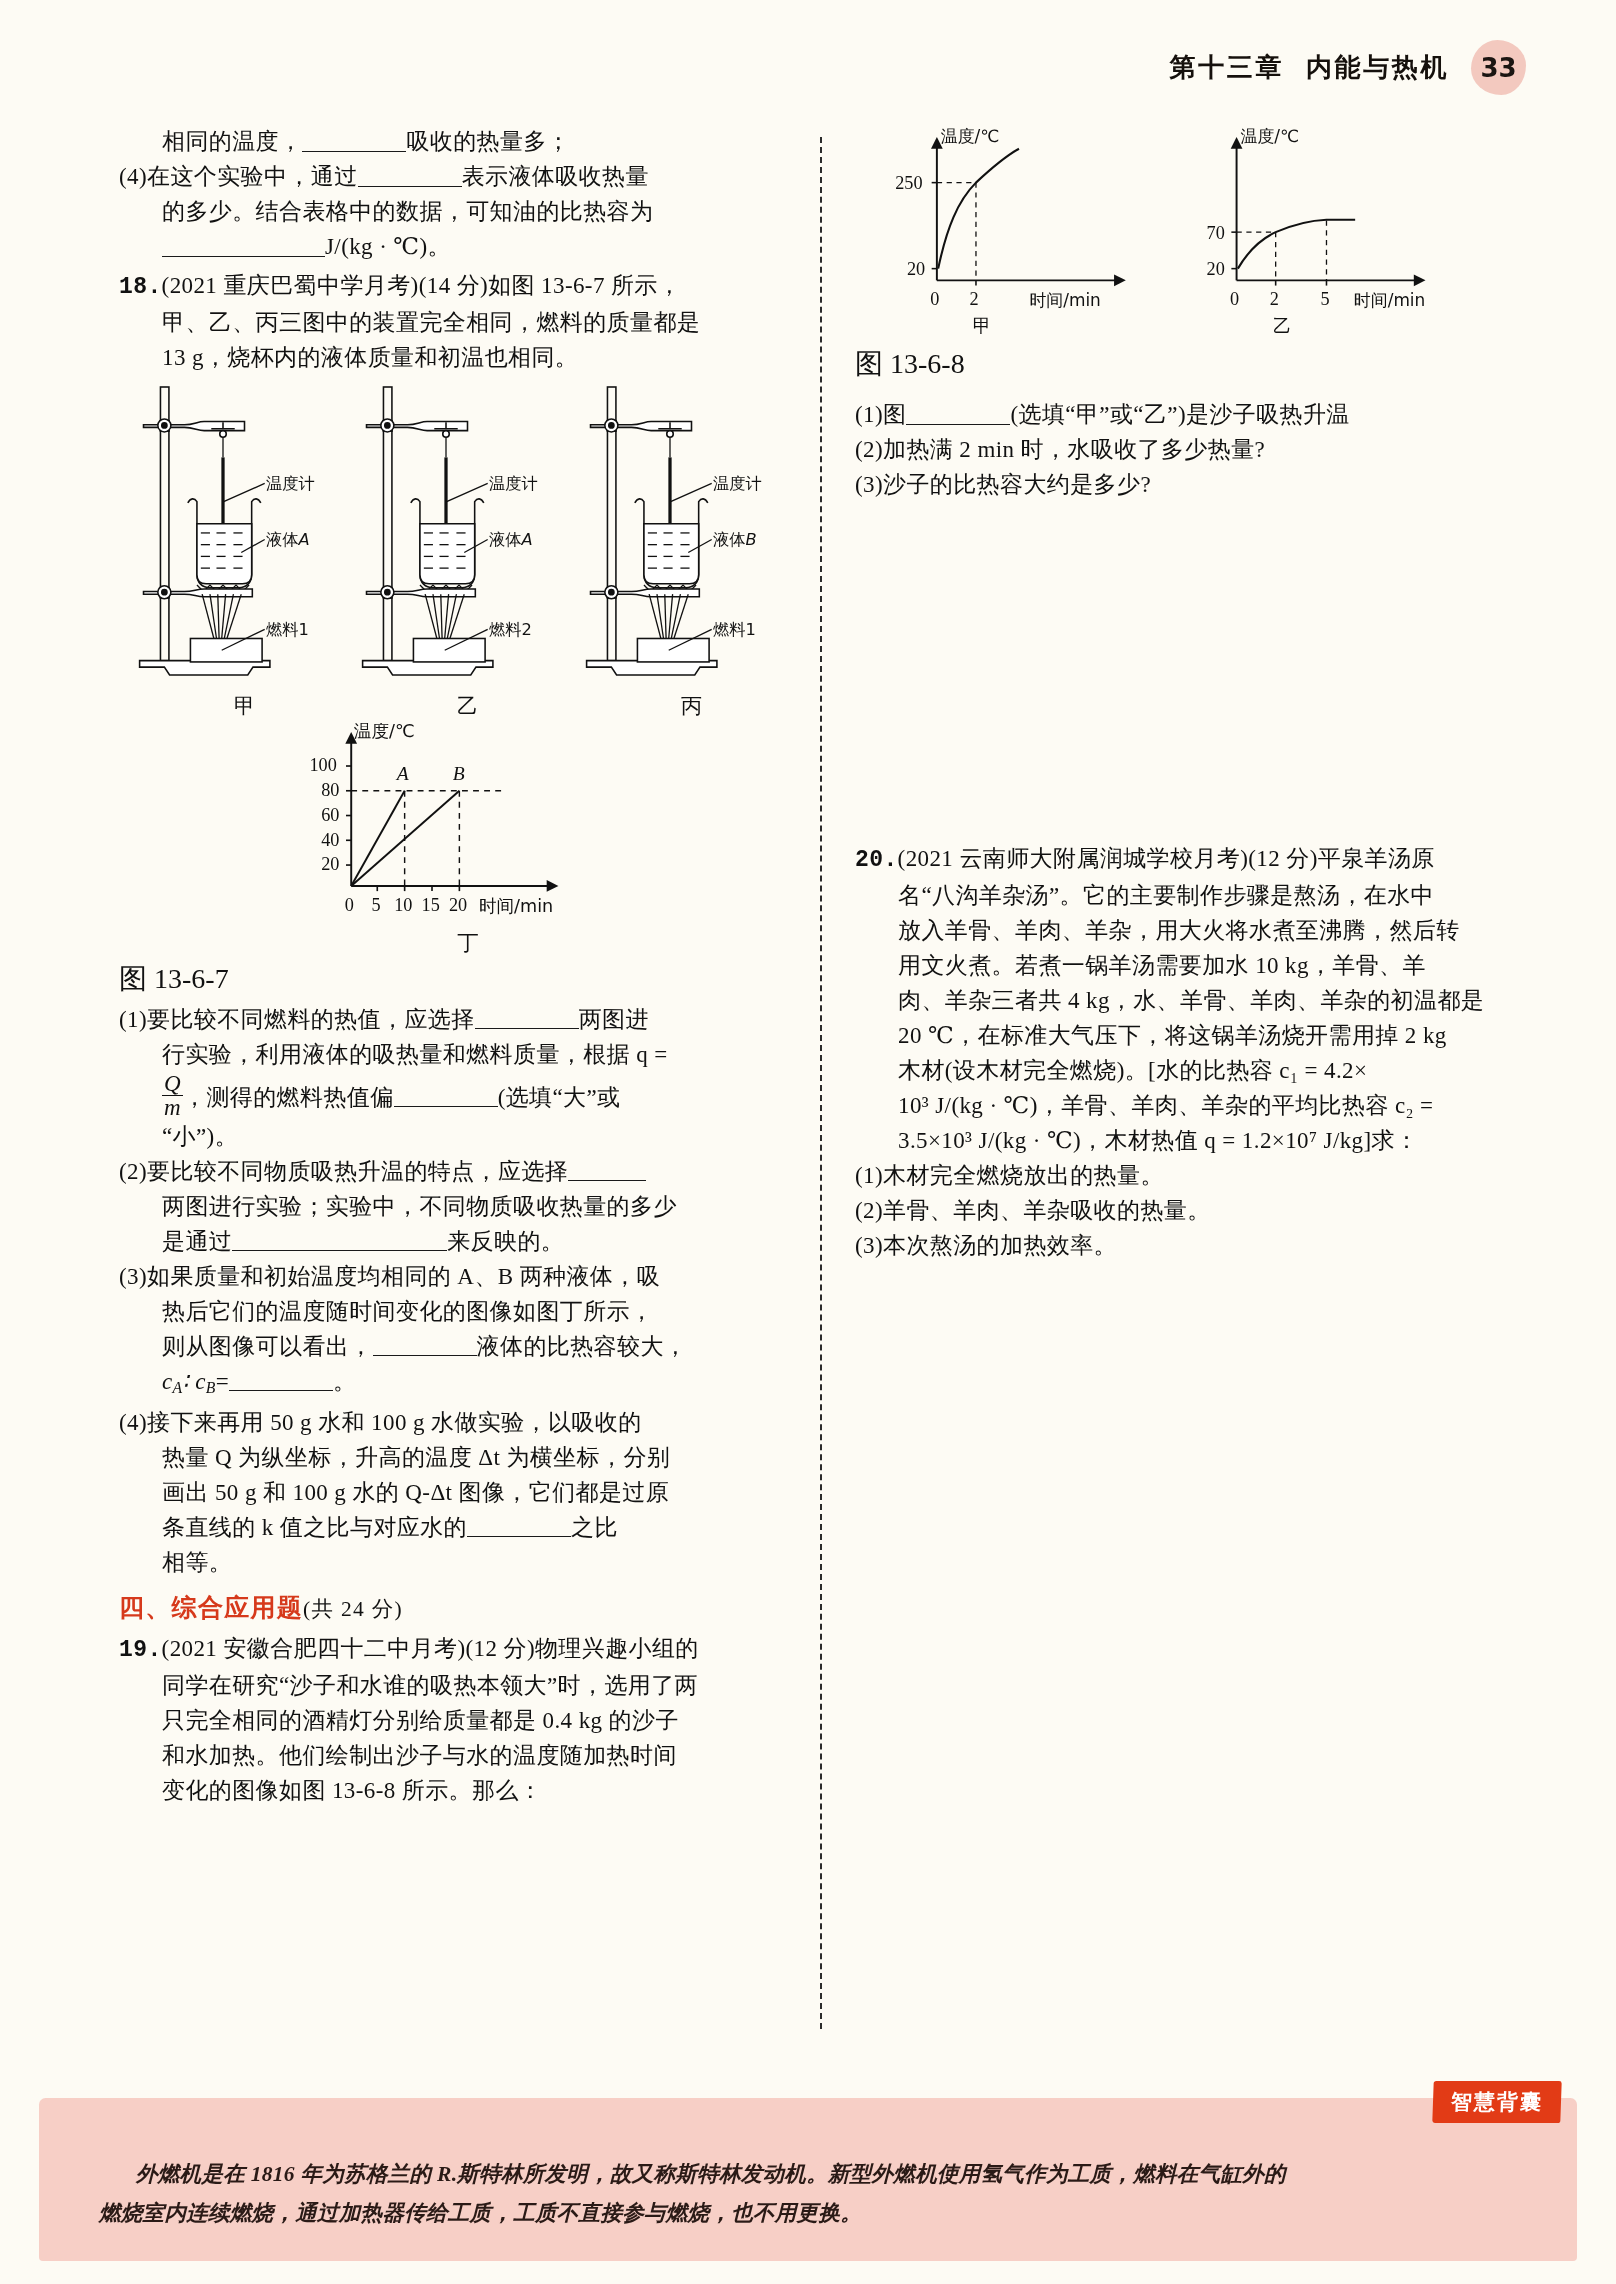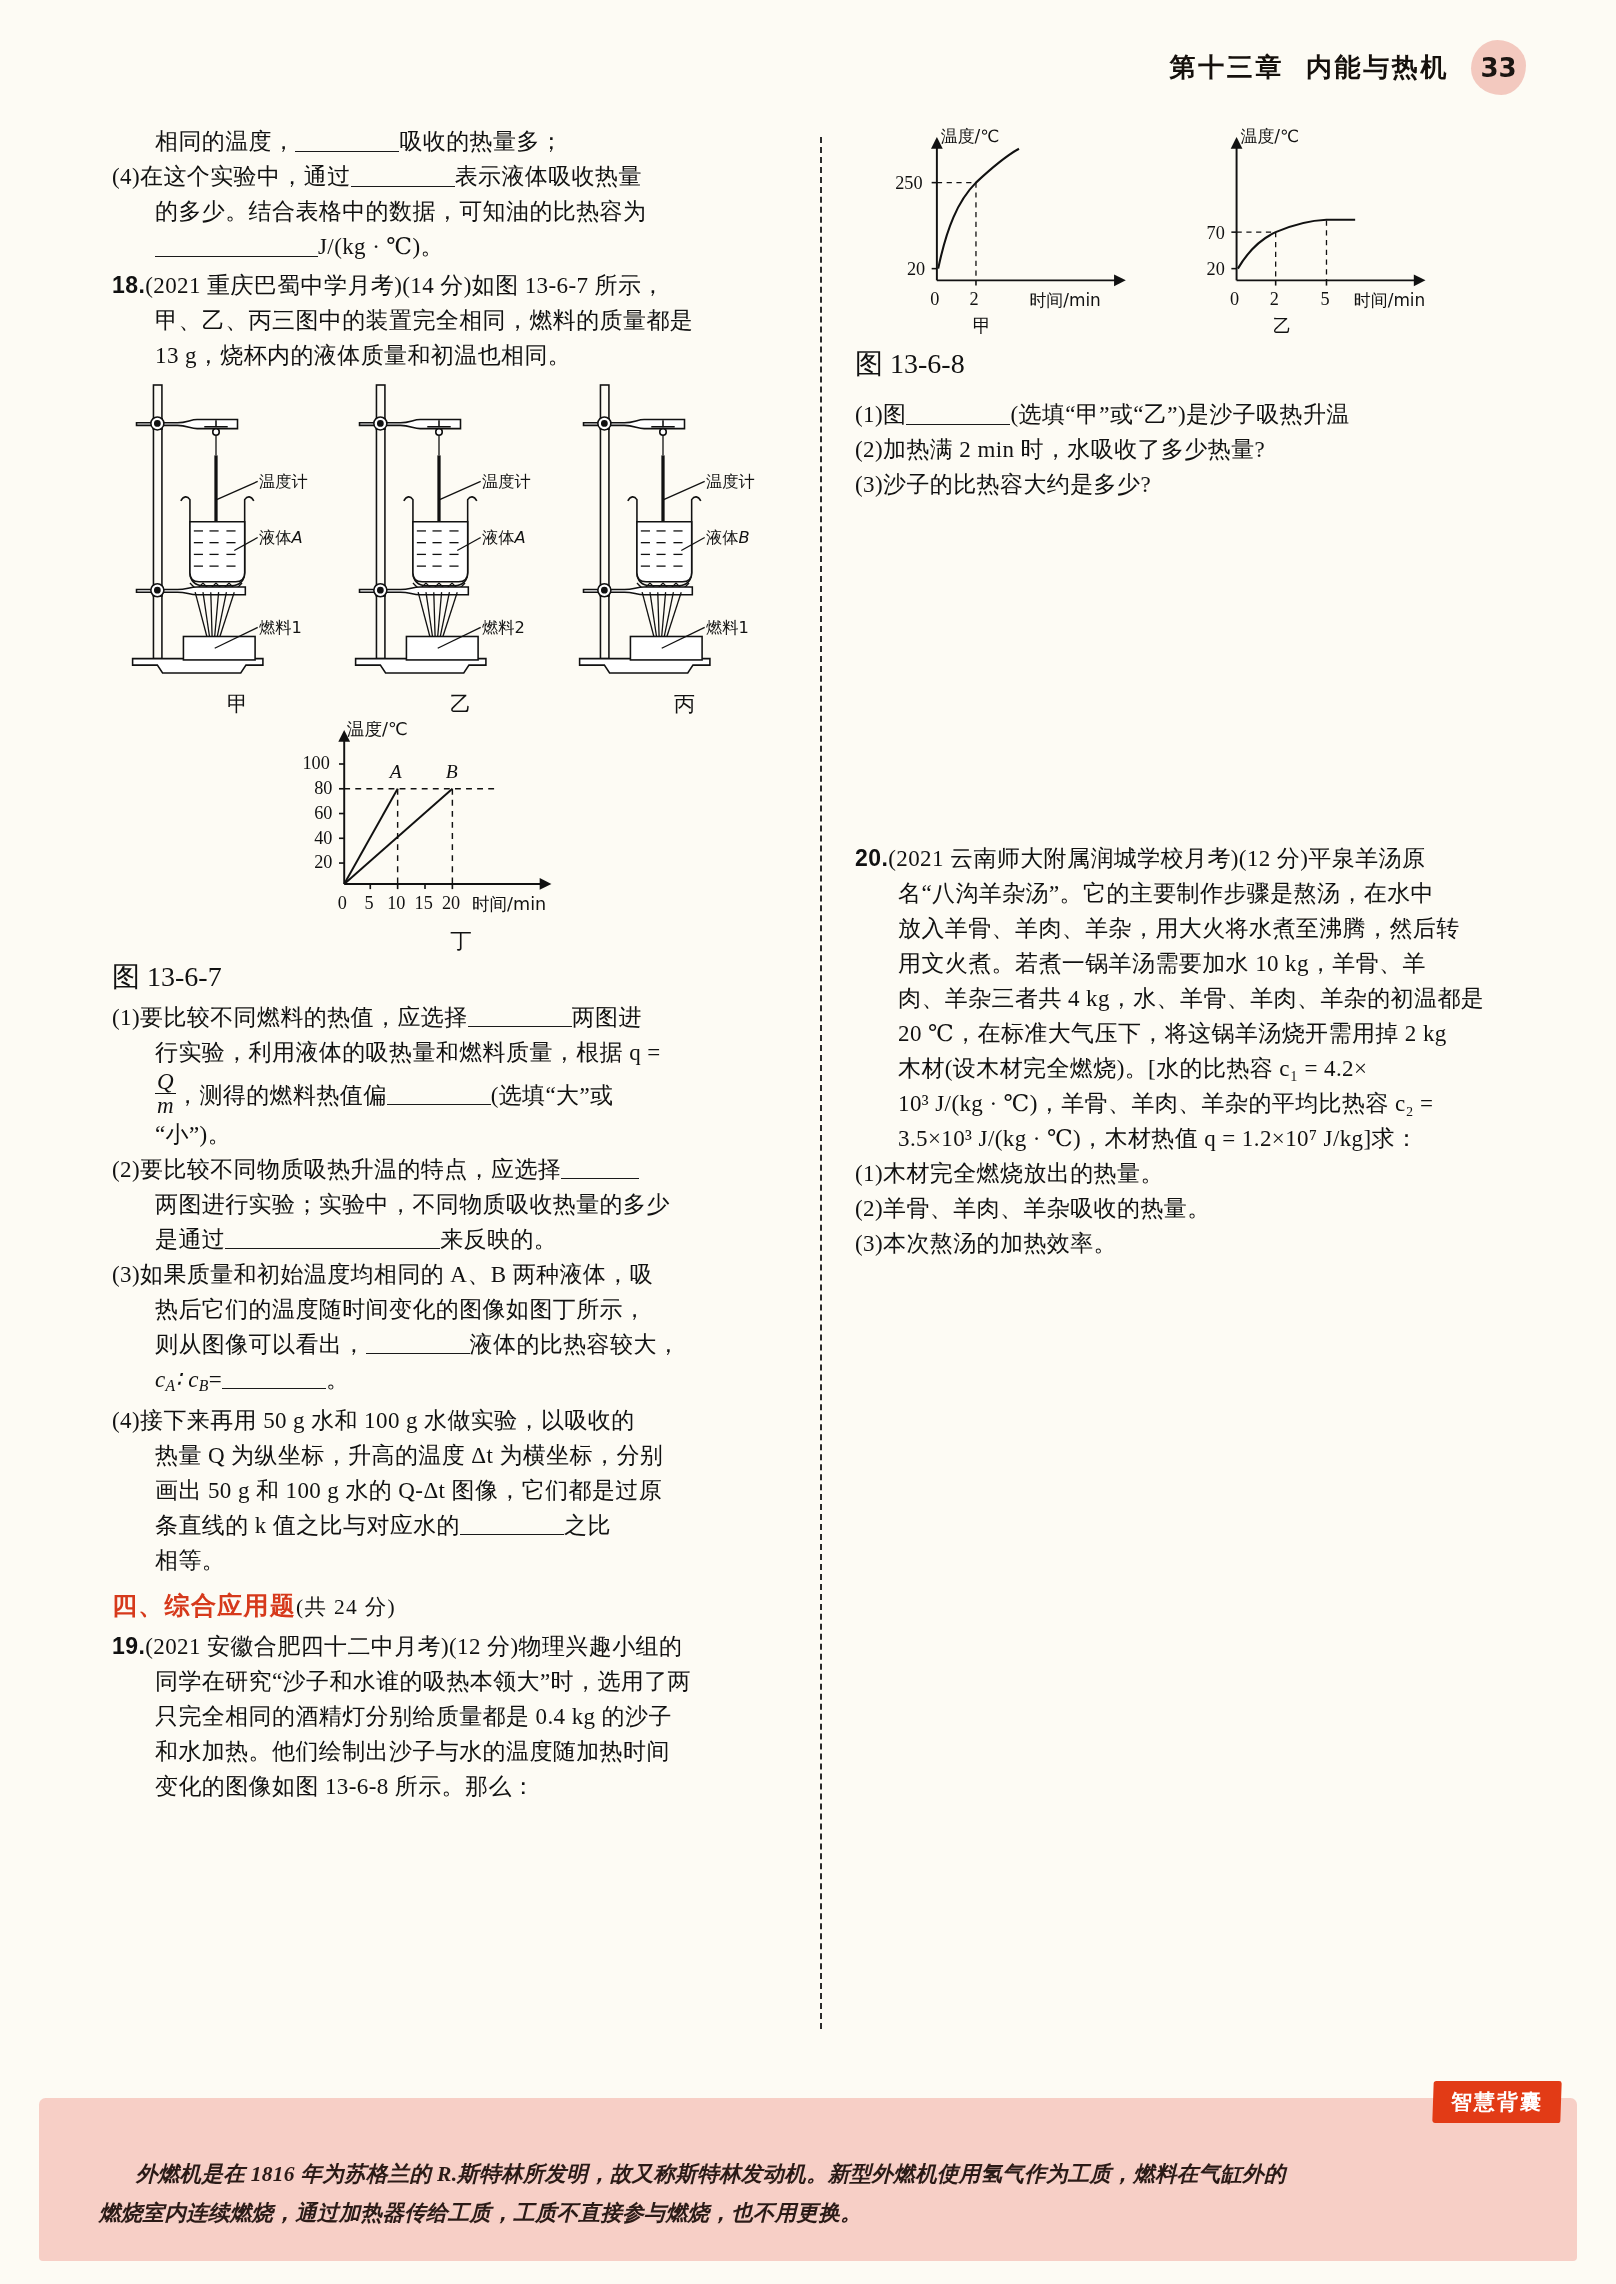--- a/index.html
+++ b/index.html
@@ -27,32 +27,32 @@
     border-radius:48% 52% 45% 55% / 52% 46% 54% 48%;
   }
   .page-num {
     position:relative;
     font-family:"DejaVu Sans","Liberation Sans",sans-serif;
     font-weight:bold; font-size:26px; color:#1b1512;
   }
 
   
   .col { position:absolute; top:124px; width:698px; }
-  .col-left  { left:112px; }
+  .col-left  { left:119px; }
   .col-right { left:855px; }
   .divider {
     position:absolute; left:820px; top:137px; height:1892px;
     border-left:2px dashed #2b2b2b;
   }
 
   
   .q, .para { font-size:23px; line-height:35px; letter-spacing:0.4px; }
   .indent-1 { text-indent:0; padding-left:43px; }
   .hang { padding-left:43px; text-indent:-43px; }
-  .qnum { font-family:Liberation Sans, sans-serif; font-weight:bold; font-size:23px; }
+  .qnum { font-family:Liberation Mono, monospace; font-weight:bold; font-size:23px; }
   .blank { display:inline-block; border-bottom:1.6px solid #1a1a1a; vertical-align:-2.6px; }
   .b-sm  { width:78px; } .b-md { width:104px; } .b-lg { width:163px; } .b-xl { width:215px; }
   .sub { vertical-align:-3.9px; font-size:15.7px; }
   .it  { font-style:italic; }
   .frac { display:inline-block; text-align:center; vertical-align:-10.4px; line-height:1.0; font-style:italic; }
   .frac .num { display:block; border-bottom:1.3px solid #111; padding:0 2px; }
   .frac .den { display:block; padding:0 2px; }
   .mt { margin-top:3.9px; }
 
   .section-head {

